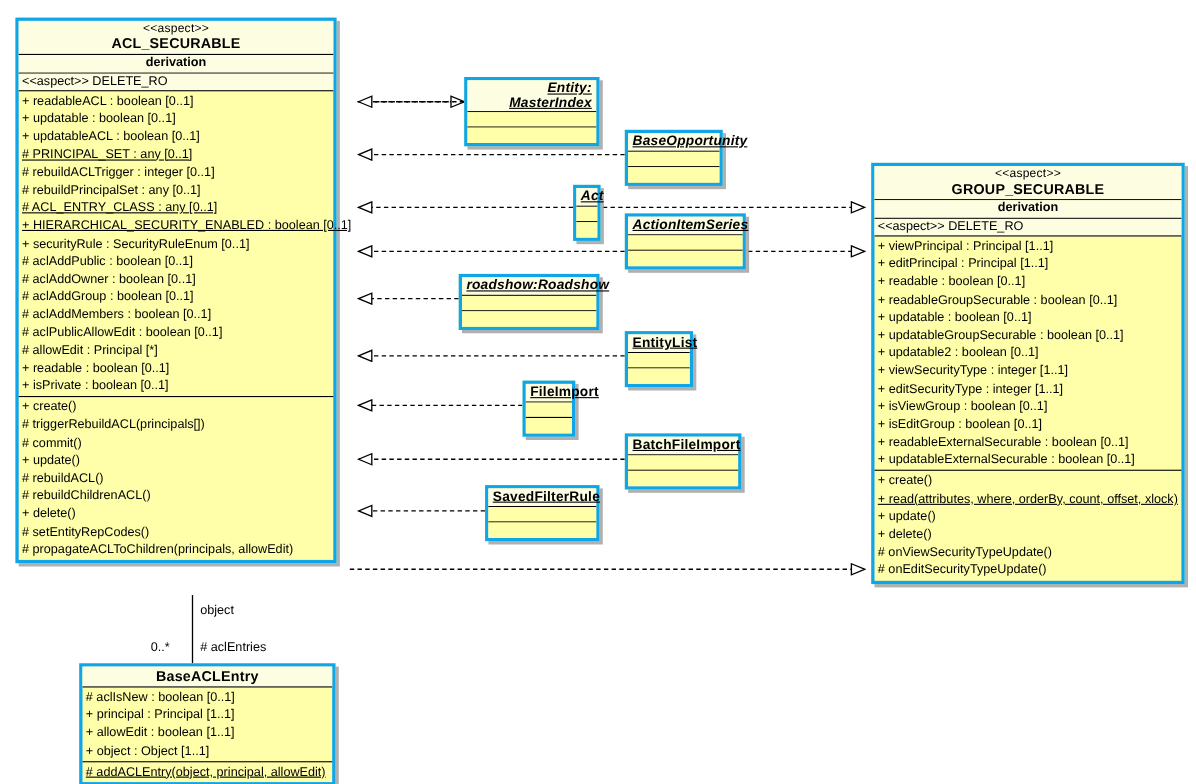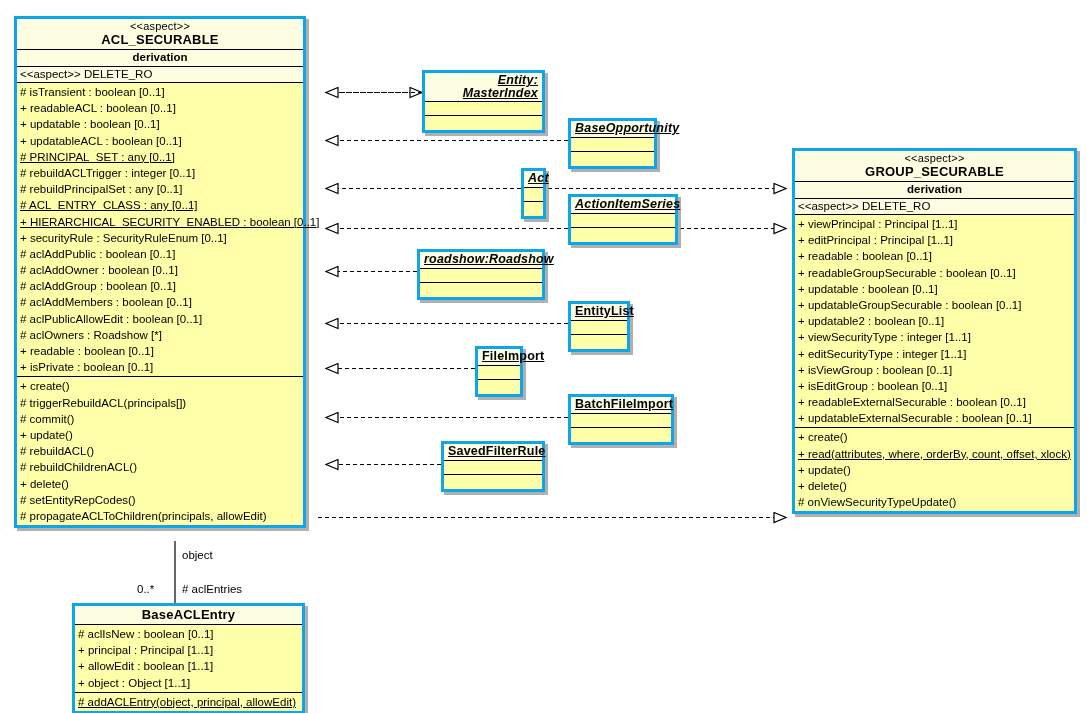--- a/index.html
+++ b/index.html
@@ -154,36 +154,35 @@
   </svg>
 
   <div class="uml-class" id="acl-securable" style="left:14px; top:16px; width:292px;">
     <div class="uml-head">
       <span class="stereotype">&lt;&lt;aspect&gt;&gt;</span>
       <span class="cls-name">ACL_SECURABLE</span>
     </div>
     <div class="uml-sub">derivation</div>
     <div class="uml-tag">&lt;&lt;aspect&gt;&gt; DELETE_RO</div>
     <div class="uml-compartment">
-      <div class="uml-row"># isTransient : boolean [0..1]</div>
       <div class="uml-row">+ readableACL : boolean [0..1]</div>
       <div class="uml-row">+ updatable : boolean [0..1]</div>
       <div class="uml-row">+ updatableACL : boolean [0..1]</div>
       <div class="uml-row underline"># PRINCIPAL_SET : any [0..1]</div>
       <div class="uml-row"># rebuildACLTrigger : integer [0..1]</div>
       <div class="uml-row"># rebuildPrincipalSet : any [0..1]</div>
       <div class="uml-row underline"># ACL_ENTRY_CLASS : any [0..1]</div>
       <div class="uml-row underline">+ HIERARCHICAL_SECURITY_ENABLED : boolean [0..1]</div>
       <div class="uml-row">+ securityRule : SecurityRuleEnum [0..1]</div>
       <div class="uml-row"># aclAddPublic : boolean [0..1]</div>
       <div class="uml-row"># aclAddOwner : boolean [0..1]</div>
       <div class="uml-row"># aclAddGroup : boolean [0..1]</div>
       <div class="uml-row"># aclAddMembers : boolean [0..1]</div>
       <div class="uml-row"># aclPublicAllowEdit : boolean [0..1]</div>
-      <div class="uml-row"># aclOwners : Roadshow [*]</div>
+      <div class="uml-row"># allowEdit : Principal [*]</div>
       <div class="uml-row">+ readable : boolean [0..1]</div>
       <div class="uml-row">+ isPrivate : boolean [0..1]</div>
     </div>
     <div class="uml-compartment">
       <div class="uml-row">+ create()</div>
       <div class="uml-row"># triggerRebuildACL(principals[])</div>
       <div class="uml-row"># commit()</div>
       <div class="uml-row">+ update()</div>
       <div class="uml-row"># rebuildACL()</div>
       <div class="uml-row"># rebuildChildrenACL()</div>
@@ -214,20 +213,21 @@
       <div class="uml-row">+ isEditGroup : boolean [0..1]</div>
       <div class="uml-row">+ readableExternalSecurable : boolean [0..1]</div>
       <div class="uml-row">+ updatableExternalSecurable : boolean [0..1]</div>
     </div>
     <div class="uml-compartment">
       <div class="uml-row">+ create()</div>
       <div class="uml-row underline">+ read(attributes, where, orderBy, count, offset, xlock)</div>
       <div class="uml-row">+ update()</div>
       <div class="uml-row">+ delete()</div>
       <div class="uml-row"># onViewSecurityTypeUpdate()</div>
+      <div class="uml-row"># onEditSecurityTypeUpdate()</div>
     </div>
   </div>
 
   <div class="uml-class" id="base-acl-entry" style="left:44px; top:603px; width:233px;margin-left:28px;">
     <div class="uml-head">
       <span class="cls-name">BaseACLEntry</span>
     </div>
     <div class="uml-compartment">
       <div class="uml-row"># aclIsNew : boolean [0..1]</div>
       <div class="uml-row">+ principal : Principal [1..1]</div>

